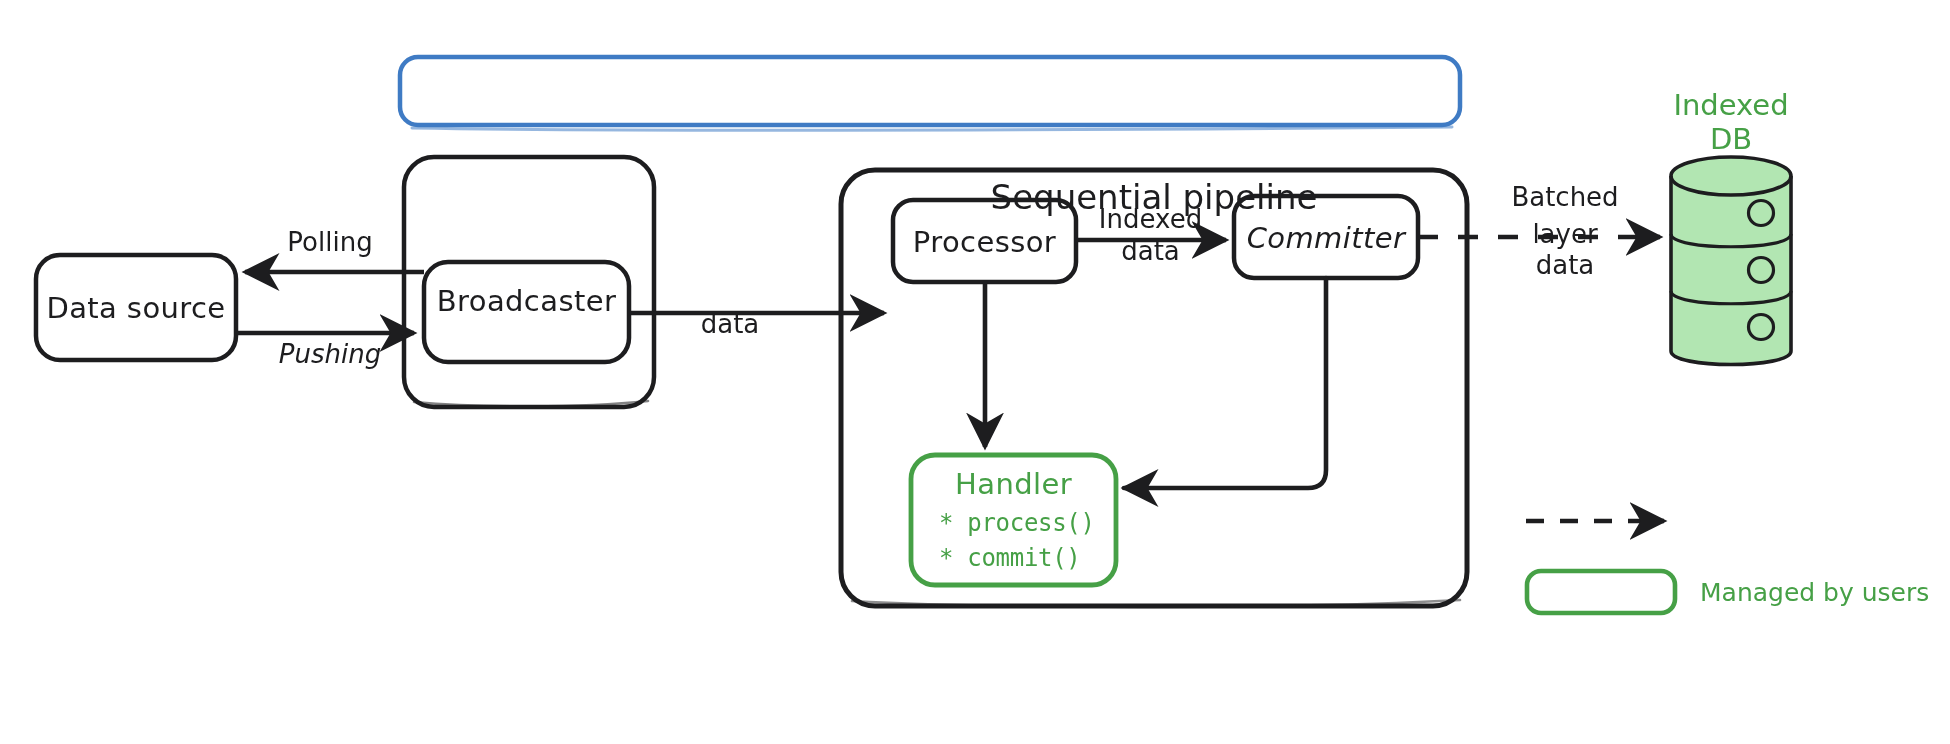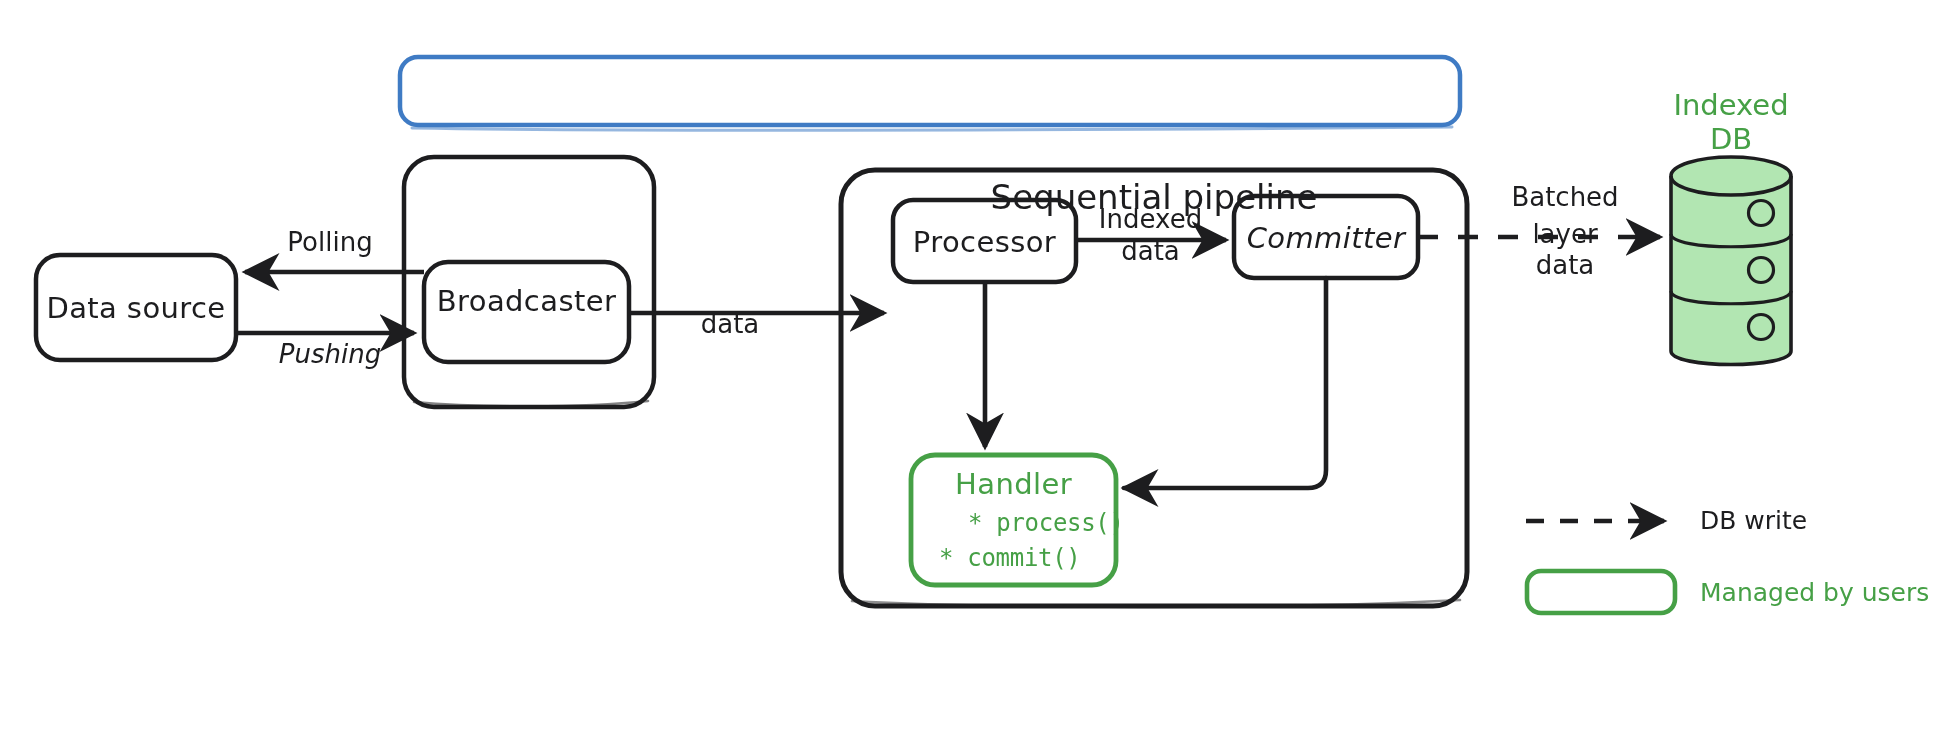--- a/index.html
+++ b/index.html
@@ -172,37 +172,36 @@
   <div class="lbl node-label" style="left:424px; top:285px; width:205px;">Broadcaster</div>
 
   <div class="lbl pipeline-label" style="left:841px; top:178px; width:626px;">Sequential pipeline</div>
 
   <div class="lbl node-label" style="left:893px; top:226px; width:183px;">Processor</div>
 
   <div class="lbl node-label" style="left:1234px; top:222px; width:184px;font-style:italic;">Committer</div>
 
   <div class="lbl node-label green-strong" style="left:911px; top:468px; width:205px; text-align:center;">Handler</div>
 
-  <div class="lbl mono green-strong" style="left:939px; top:510px; width:180px; text-align:left;margin-left:29px;">* process()</div>
+  <div class="lbl mono green-strong" style="left:939px; top:510px; width:180px; text-align:left;">* process()</div>
 
   <div class="lbl mono green-strong" style="left:939px; top:545px; width:180px; text-align:left;">* commit()</div>
 
   <div class="lbl edge-label" style="left:250px; top:228px; width:160px;">Polling</div>
 
   <div class="lbl edge-label" style="left:250px; top:340px; width:160px;font-style:italic;">Pushing</div>
 
   <div class="lbl edge-label" style="left:630px; top:310px; width:200px;">data</div>
 
   <div class="lbl edge-label" style="left:1068px; top:205px; width:165px;">Indexed</div>
   <div class="lbl edge-label" style="left:1068px; top:237px; width:165px;">data</div>
 
   <div class="lbl edge-label" style="left:1470px; top:183px; width:190px;">Batched</div>
   <div class="lbl edge-label" style="left:1470px; top:220px; width:190px;">layer</div>
   <div class="lbl edge-label" style="left:1470px; top:251px; width:190px;">data</div>
 
   <div class="lbl db-title green-strong" style="left:1651px; top:88px; width:160px;">Indexed</div>
   <div class="lbl db-title green-strong" style="left:1651px; top:122px; width:160px;">DB</div>
 
-  <div class="lbl legend-text" style="left:1700px; top:507px; width:240px; text-align:left;">DB write</div>
 
   <div class="lbl legend-text green-strong" style="left:1700px; top:579px; width:260px; text-align:left;">Managed by users</div>
 
 </div>
 
 </body></html>

